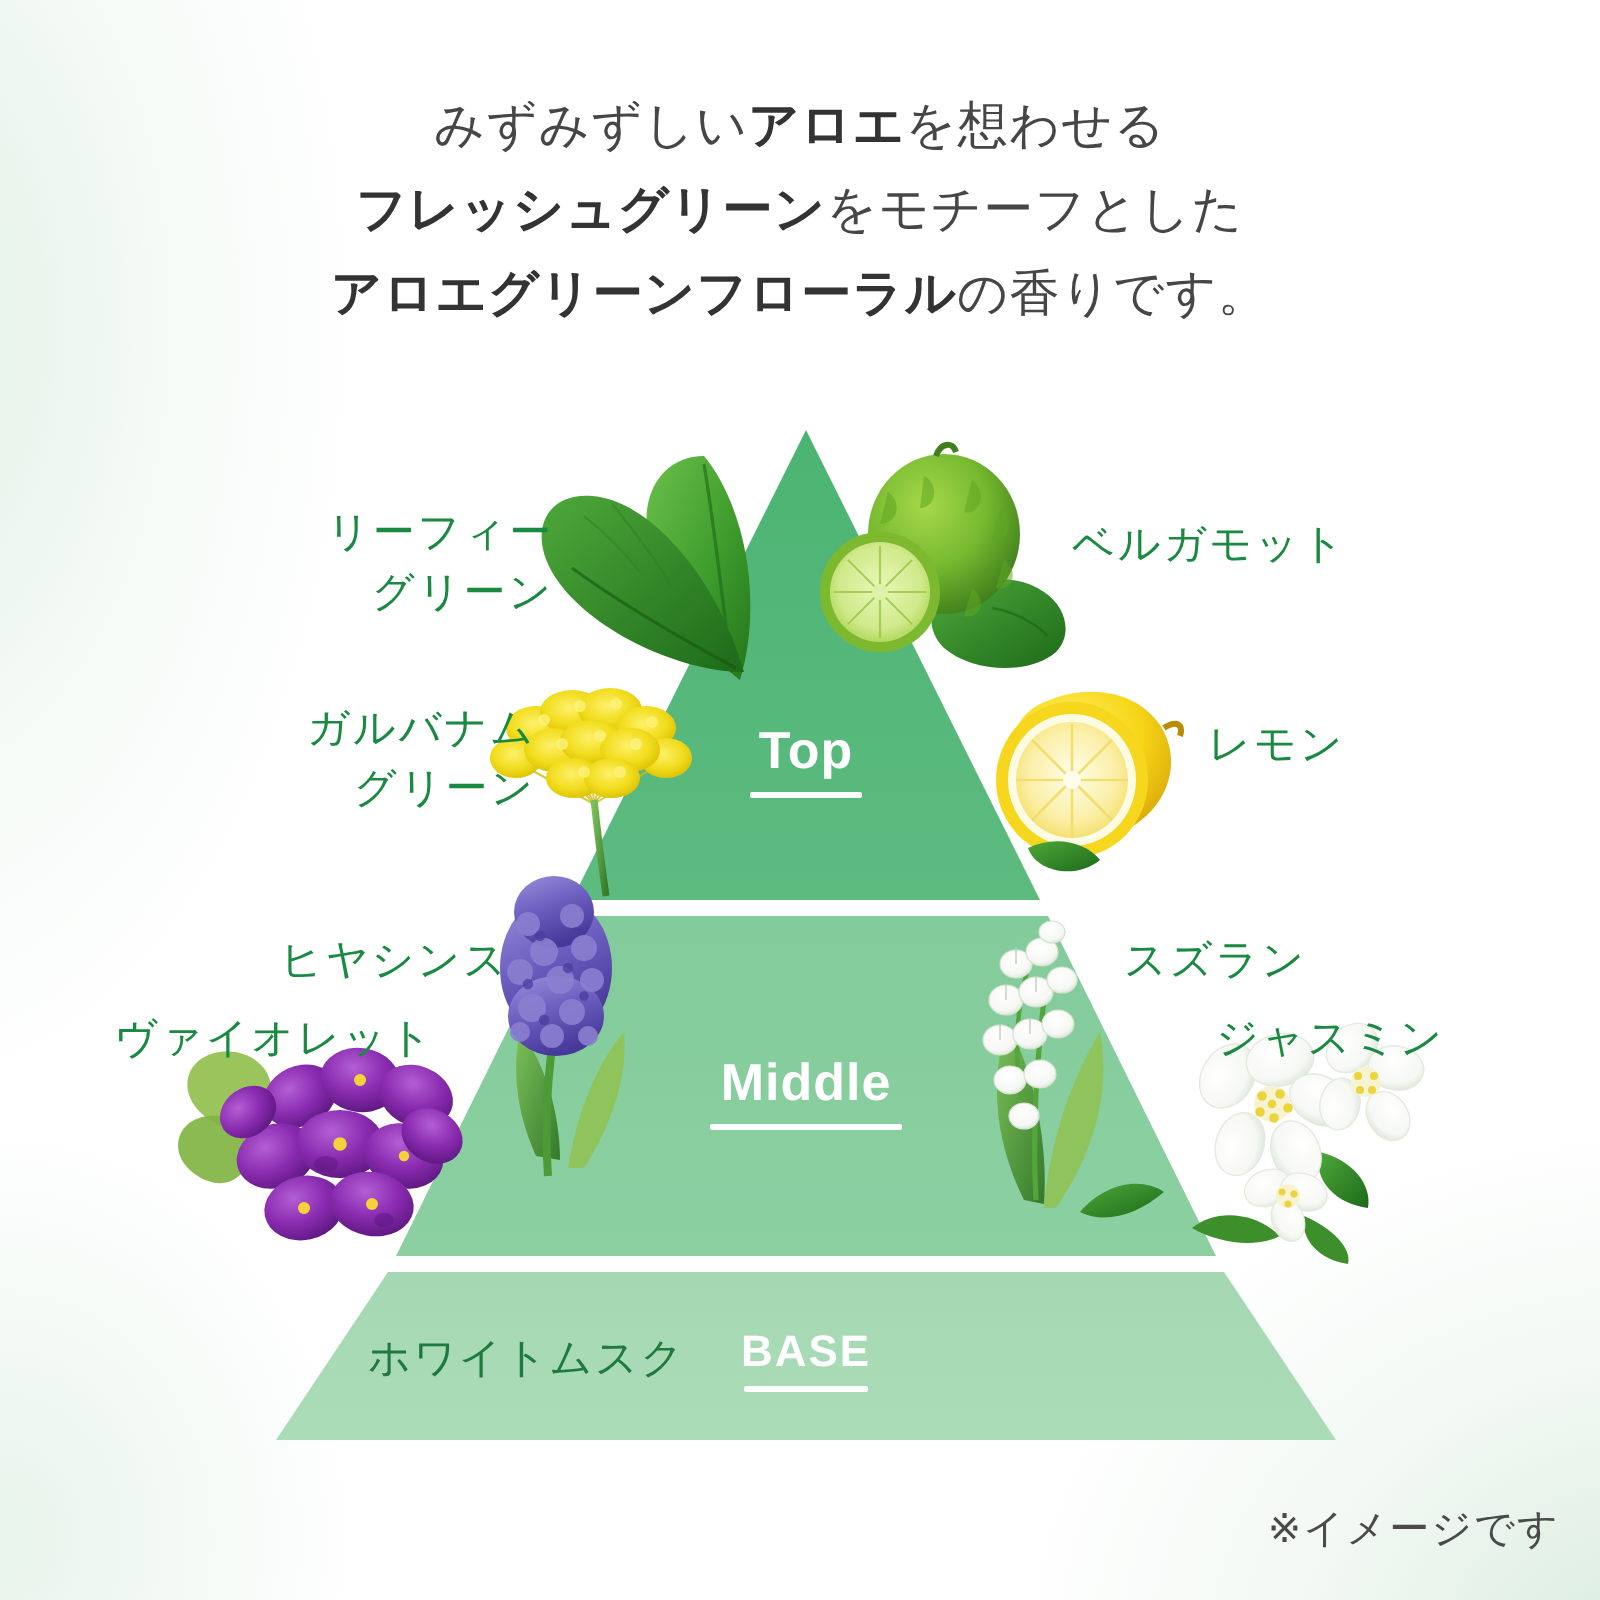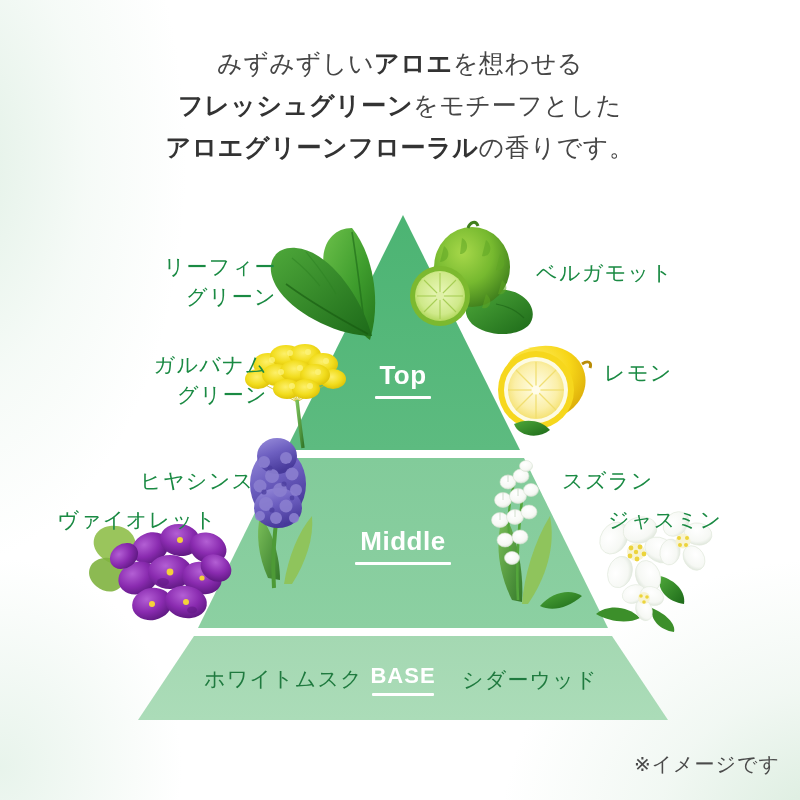--- a/index.html
+++ b/index.html
@@ -109,21 +109,21 @@
   #ing-leafy      { left: 155px; top: 252px; text-align: right; width: 122px; }
   #ing-galbanum   { left: 118px; top: 350px; text-align: right; width: 150px; }
   #ing-bergamot   { left: 536px; top: 258px; }
   #ing-lemon      { left: 604px; top: 358px; }
 
   #ing-hyacinth   { left: 140px; top: 466px; }
   #ing-violet     { left: 57px;  top: 505px; }
   #ing-muguet     { left: 562px; top: 466px; }
   #ing-jasmine    { left: 608px; top: 505px; }
 
-  #ing-musk       { left: 204px; top: 665px; font-family: Liberation Serif, serif; }
+  #ing-musk       { left: 184px; top: 665px; }
   #ing-cedar      { left: 462px; top: 665px; }
   .ing.base-ing   { color: #1f7a3f; font-size: 21px; letter-spacing: 1.2px; }
 
   
   #footnote {
     position: absolute;
     right: 20px;
     bottom: 22px;
     color: #4a4a4a;
     font-size: 20px;
@@ -491,17 +491,16 @@
 
   <div class="ing" id="ing-bergamot">ベルガモット</div>
   <div class="ing" id="ing-lemon">レモン</div>
 
   <div class="ing" id="ing-hyacinth">ヒヤシンス</div>
   <div class="ing" id="ing-violet">ヴァイオレット</div>
   <div class="ing" id="ing-muguet">スズラン</div>
   <div class="ing" id="ing-jasmine">ジャスミン</div>
 
   <div class="ing base-ing" id="ing-musk">ホワイトムスク</div>
-  <div class="ing base-ing" id="ing-cedar">シダーウッド</div>
 
   <div id="footnote">※イメージです</div>
 
 </div>
 
 </body></html>

